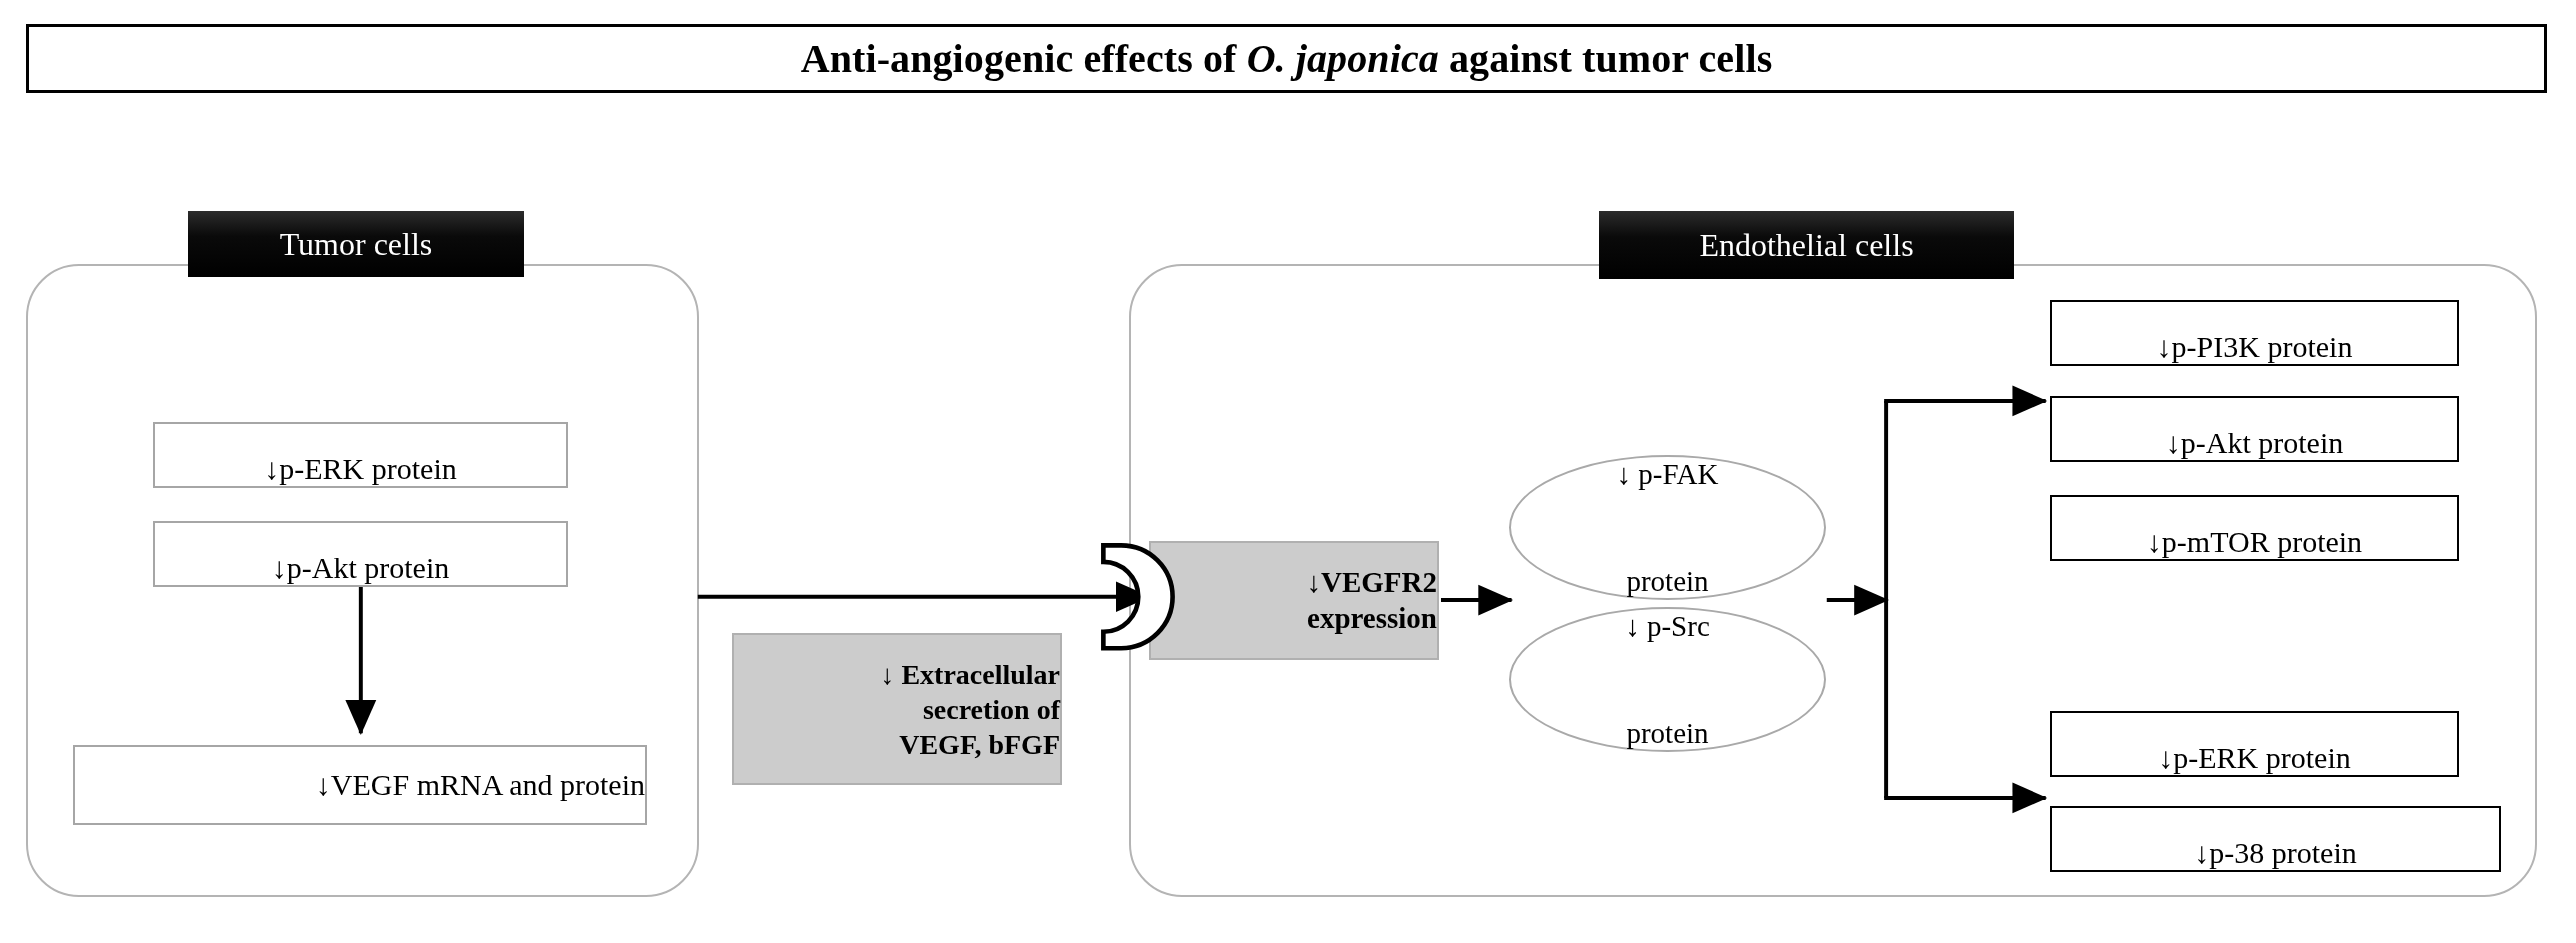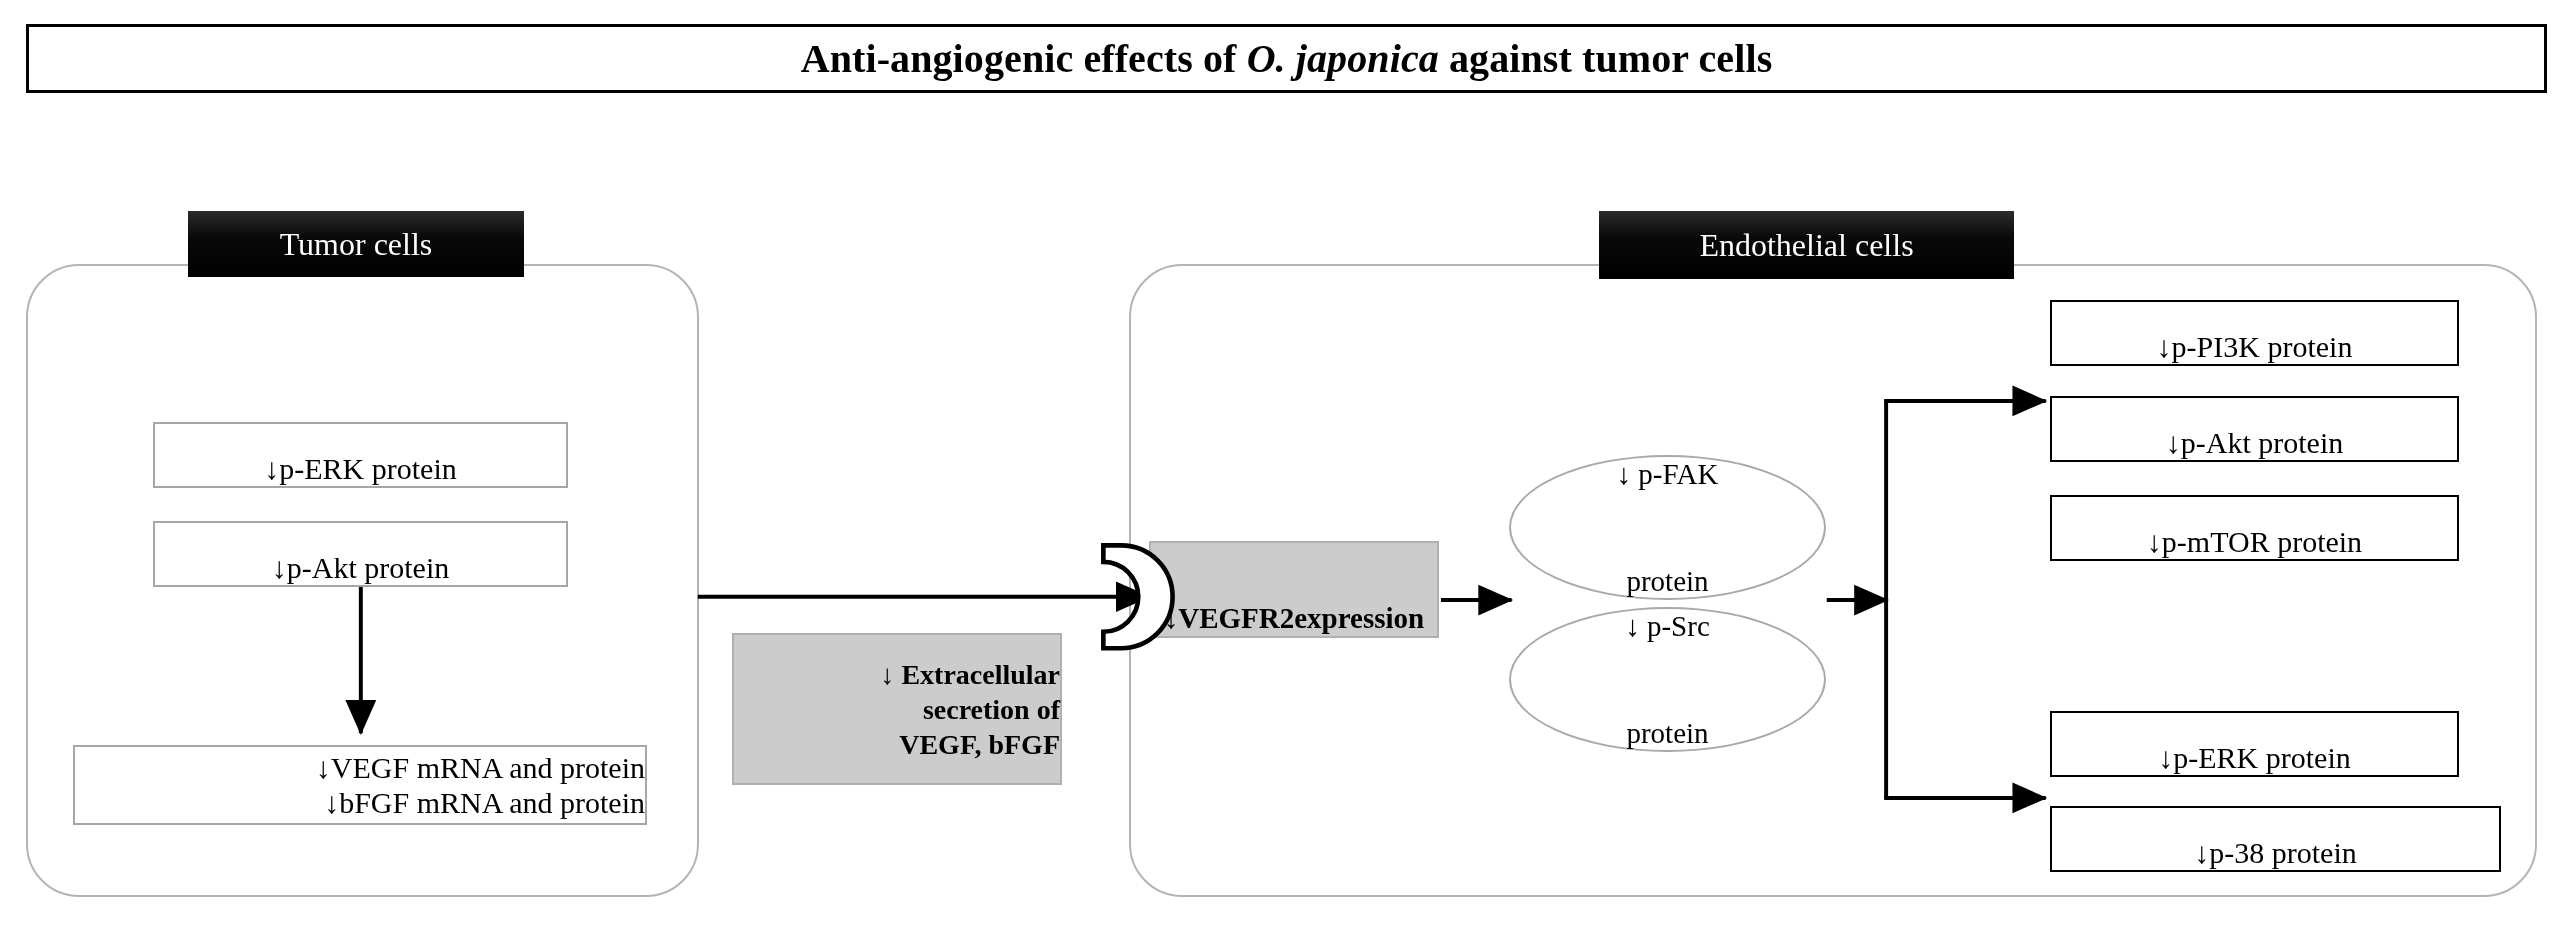--- a/index.html
+++ b/index.html
@@ -113,22 +113,22 @@
                       flex-direction: column; line-height: 1.18; }
 
   
   #node-extracellular {
     left: 732px; top: 633px; width: 330px; height: 152px;
     font-size: 28px; flex-direction: column; line-height: 1.25; padding-left: 35px;
   }
 
   
   #node-vegfr2 {
-    left: 1149px; top: 541px; width: 290px; height: 97px;
-    font-size: 29px; flex-direction: row; line-height: 1.22;
+    left: 1149px; top: 541px; width: 290px; height: 119px;
+    font-size: 29px; flex-direction: column; line-height: 1.22;
   }
 
   
   .ellipse-node {
     position: absolute;
     box-sizing: border-box;
     border: 2px solid #a9a9a9;
     border-radius: 50%;
     background: #ffffff;
     display: flex;
@@ -176,21 +176,20 @@
 <div id="node-perk-tumor" class="node-box thin-gray">
   <span>↓p-ERK protein</span>
 </div>
 
 <div id="node-pakt-tumor" class="node-box thin-gray">
   <span>↓p-Akt protein</span>
 </div>
 
 <div id="node-vegf-bfgf" class="node-box thin-gray">
   <span class="node-line">↓VEGF mRNA and protein</span>
-  <span class="node-line">↓bFGF mRNA and protein</span>
 </div>
 
 <div id="node-extracellular" class="node-box shaded">
   <span class="node-line">↓ Extracellular</span>
   <span class="node-line">secretion of</span>
   <span class="node-line">VEGF, bFGF</span>
 </div>
 
 <div id="endothelial-cell-body" class="cell-body"></div>
 <div id="endothelial-cell-header" class="cell-header">

